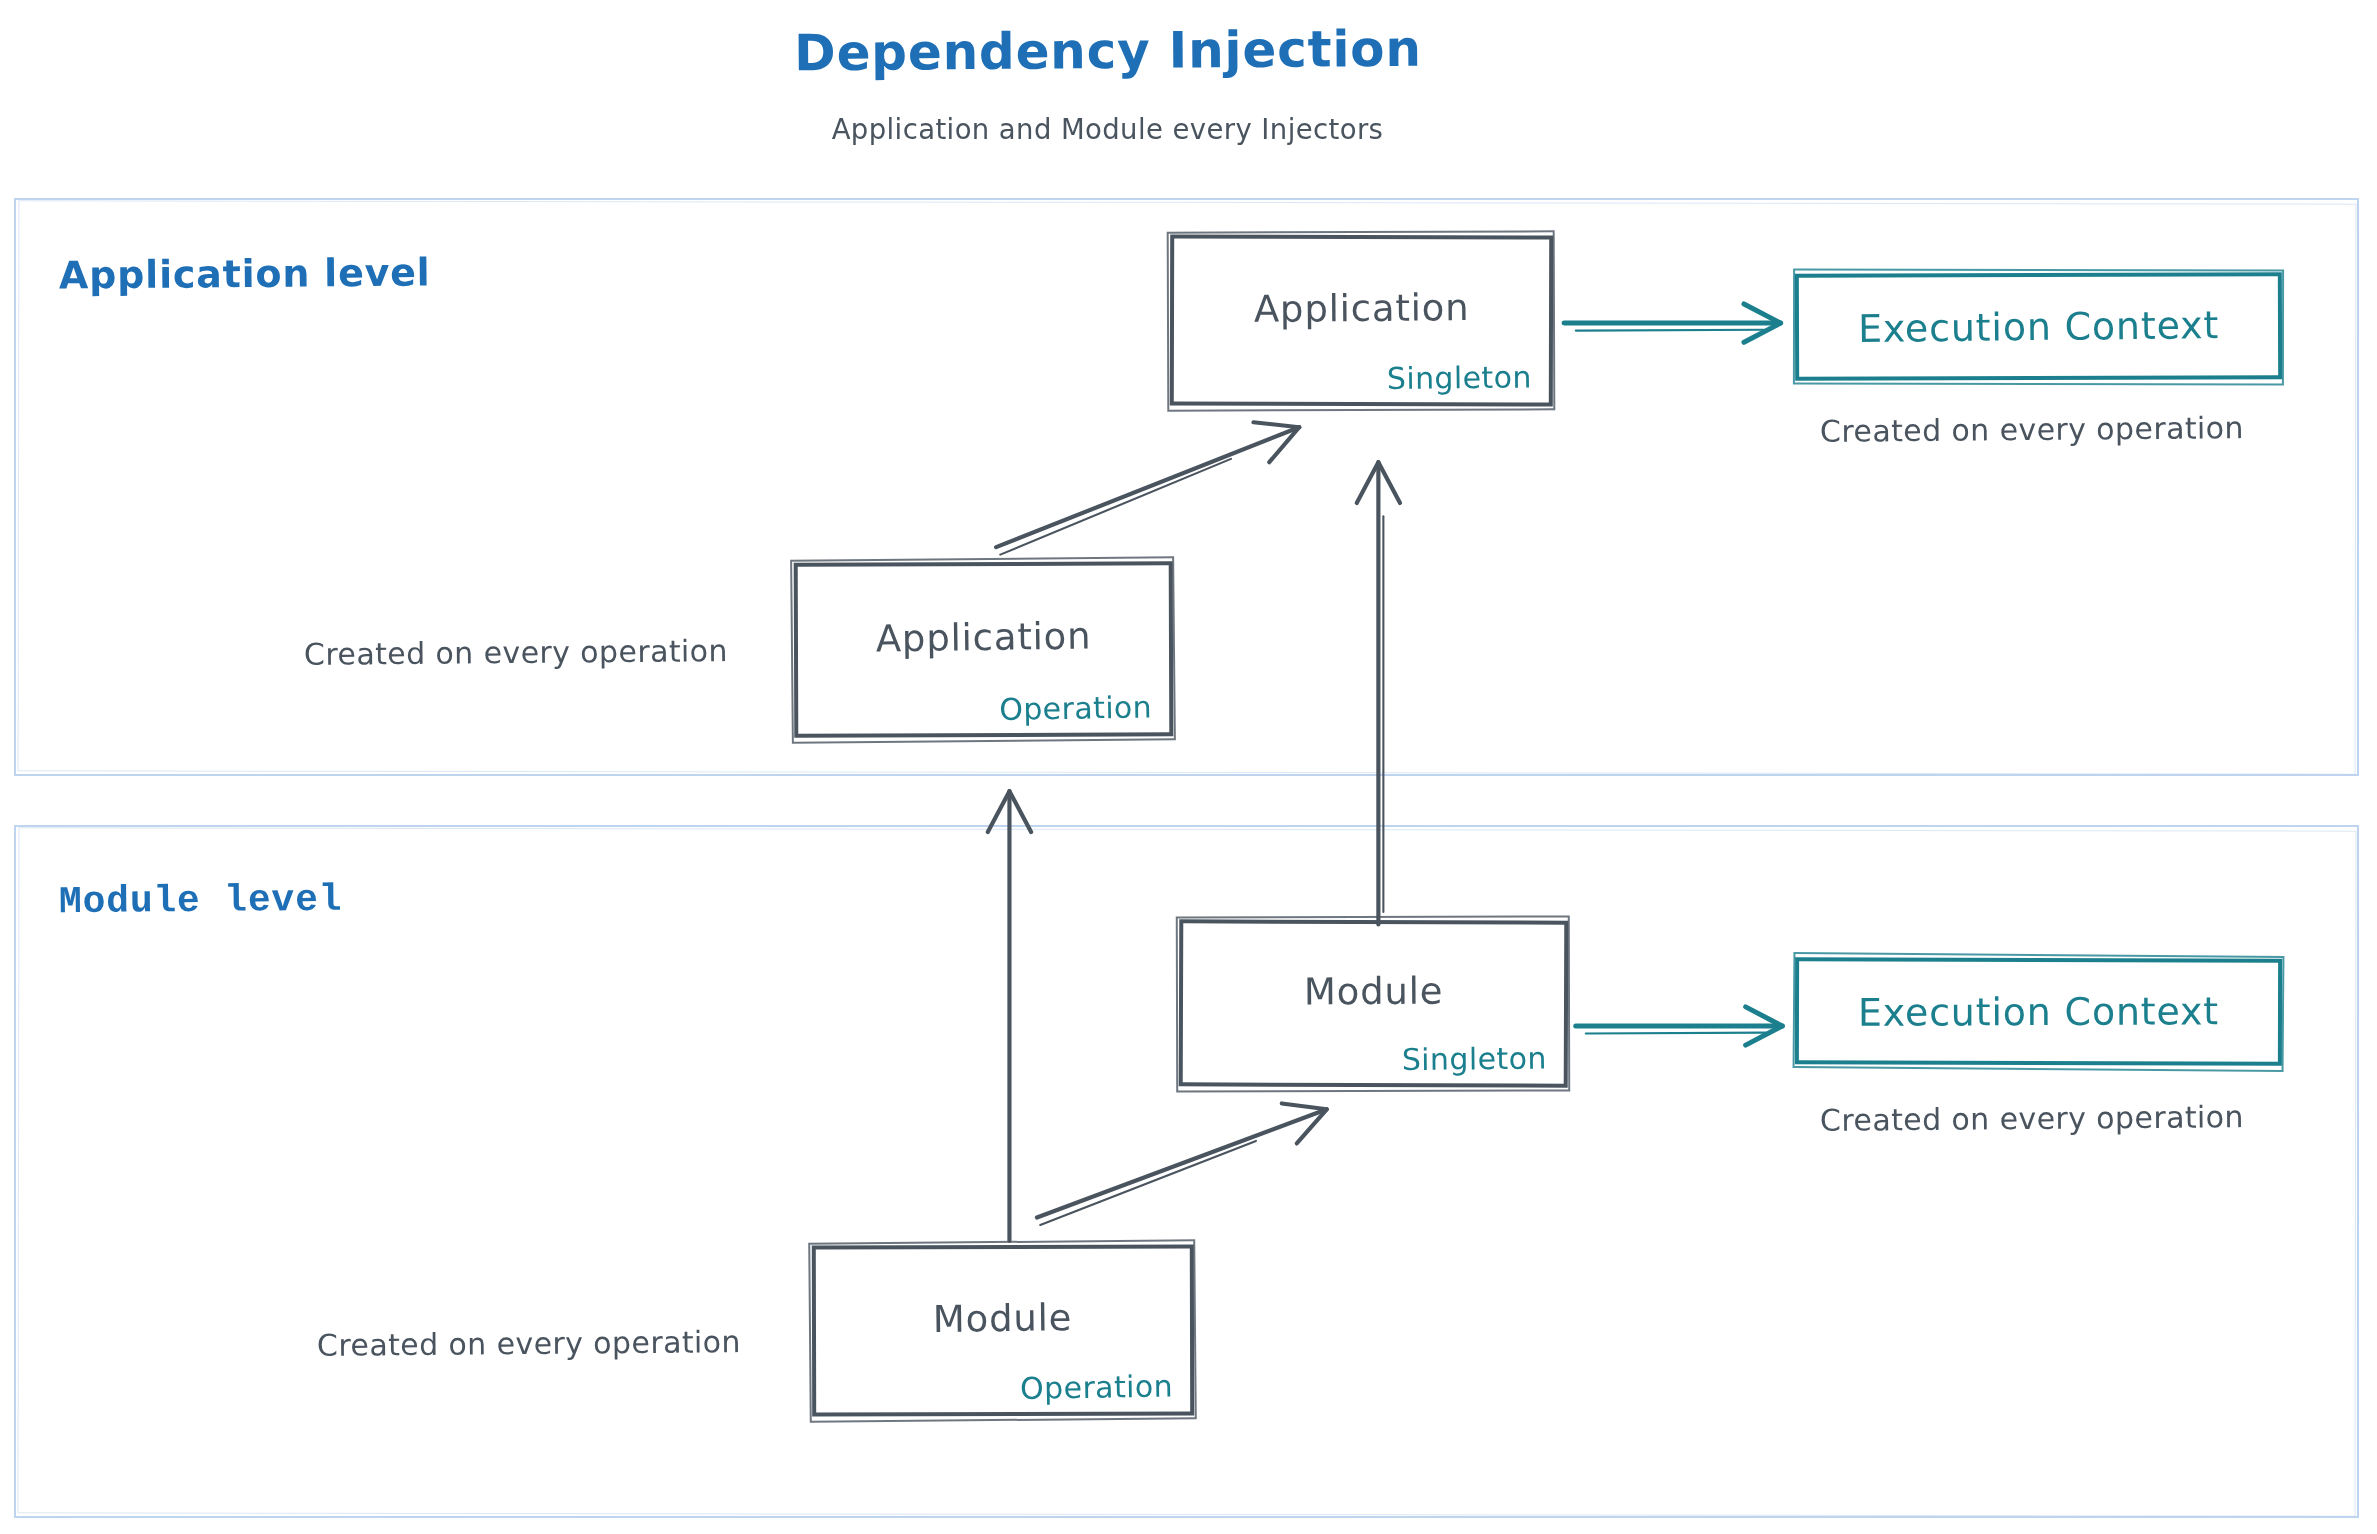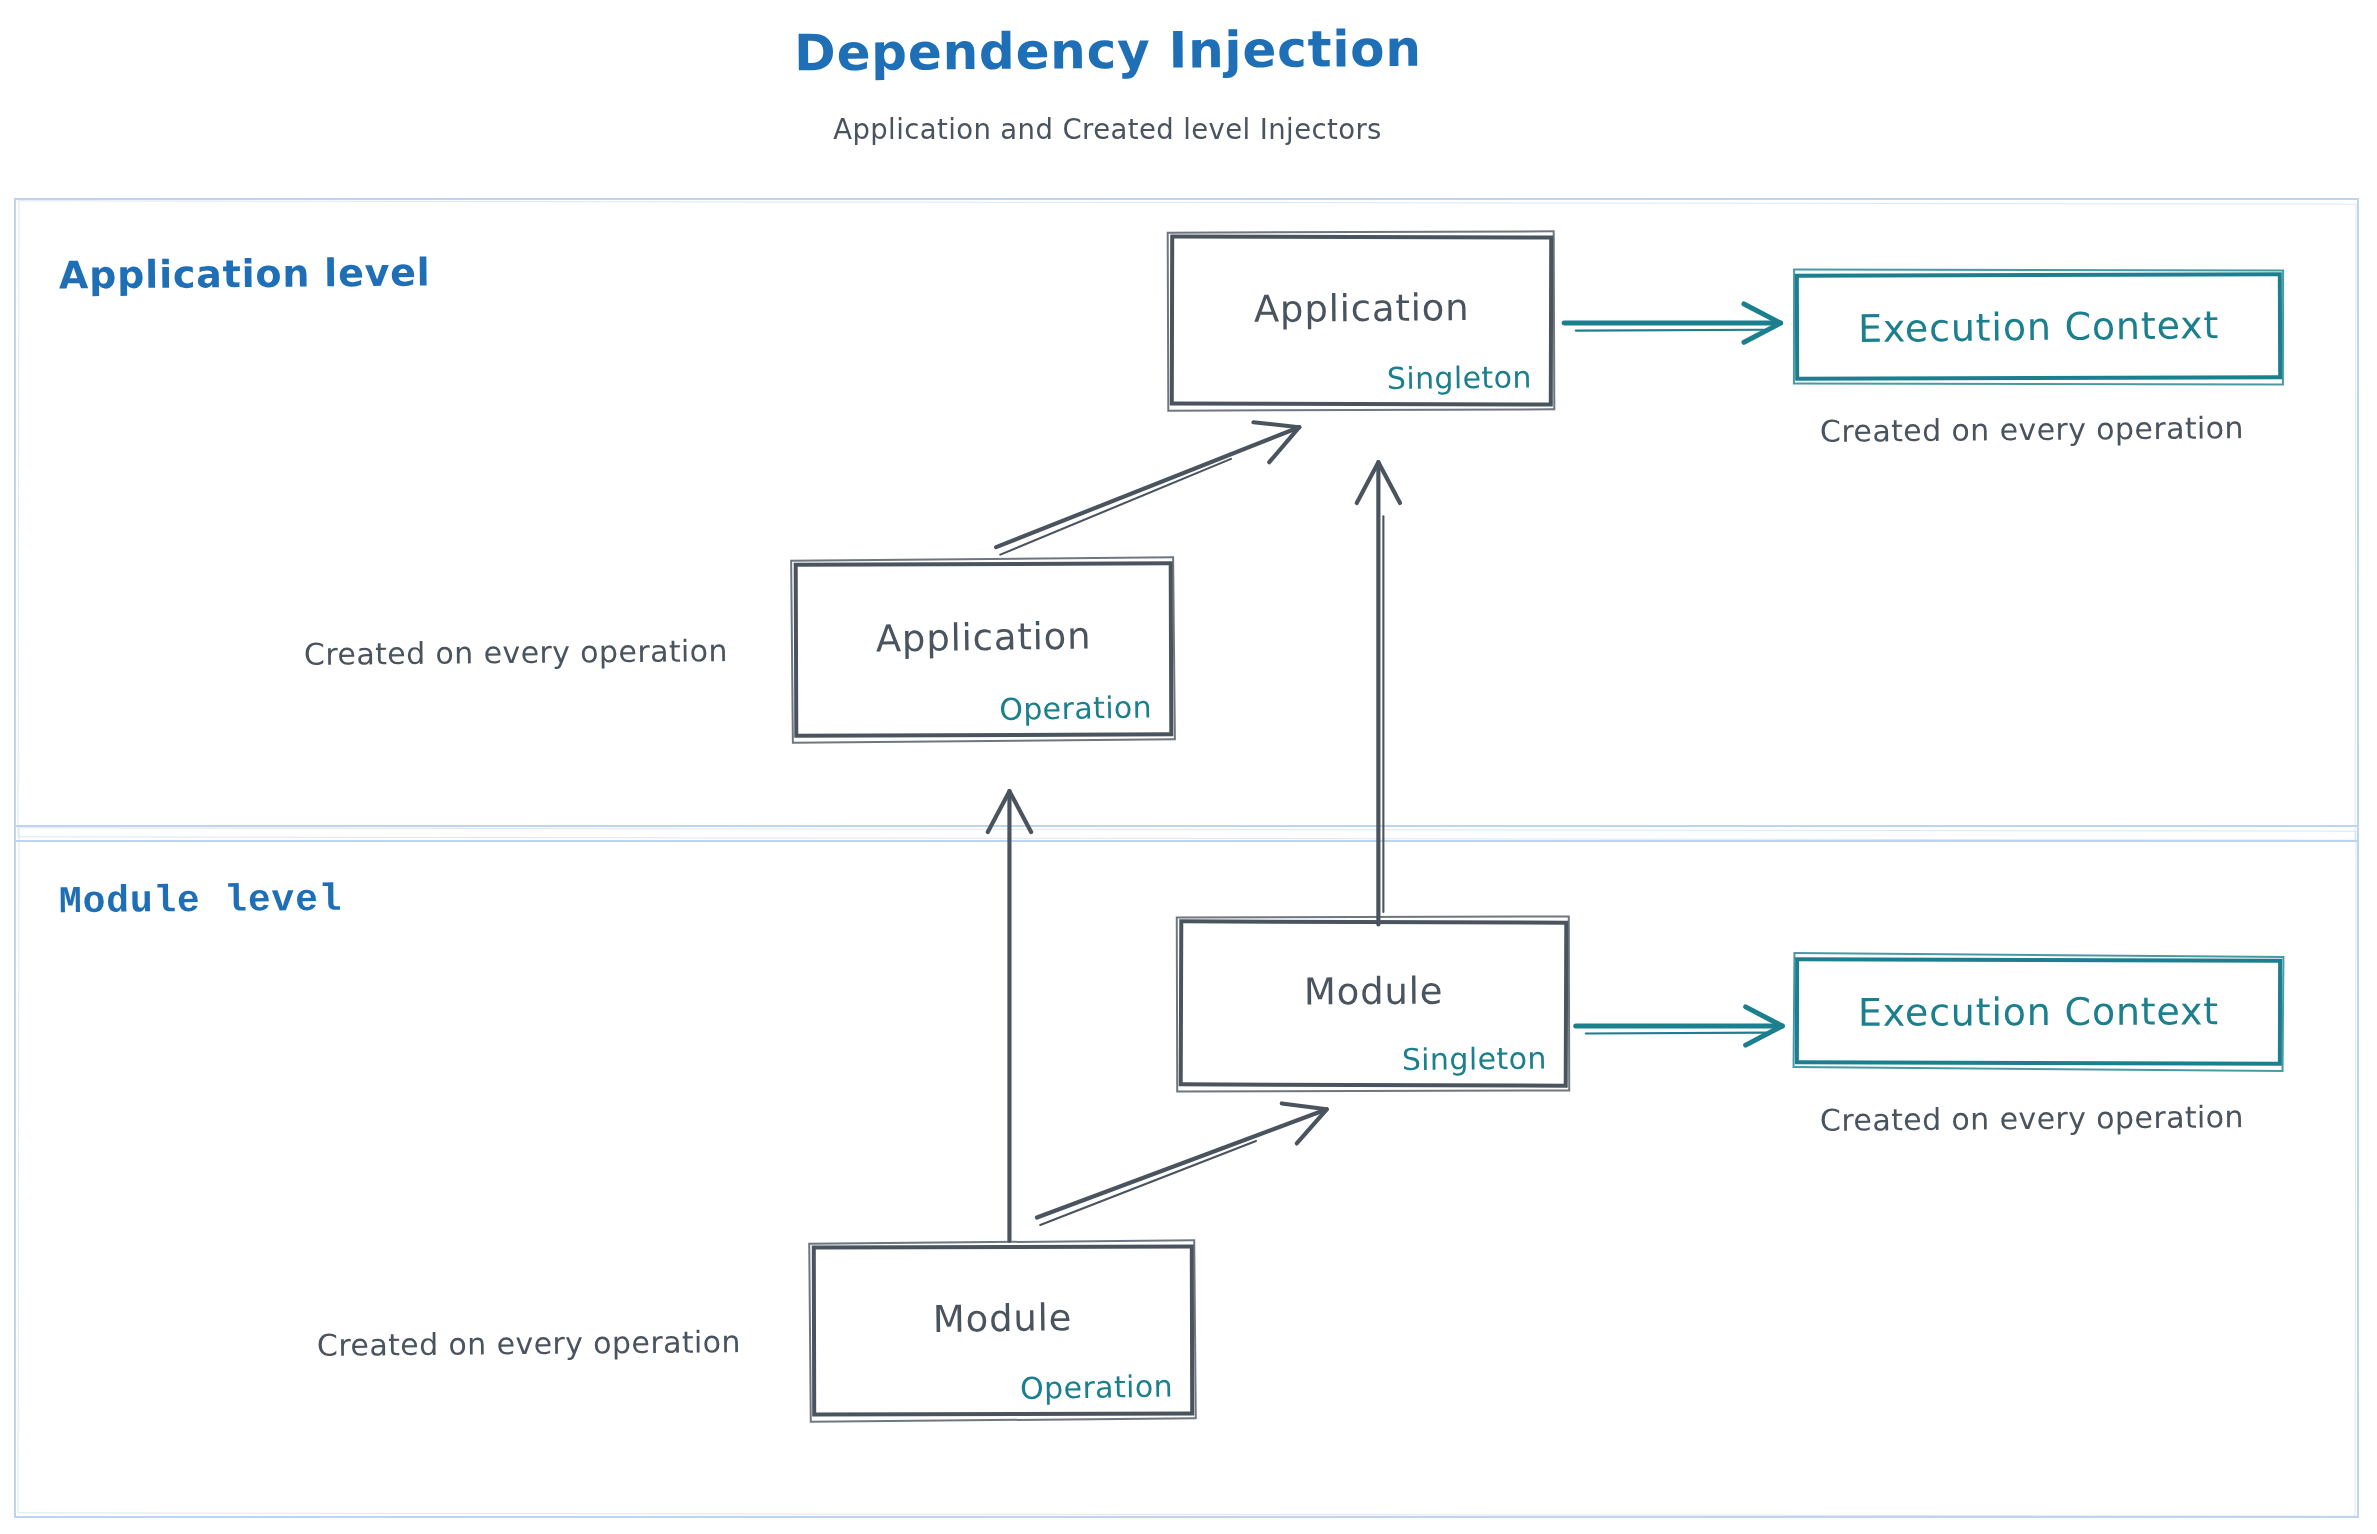--- a/index.html
+++ b/index.html
@@ -13,21 +13,21 @@
   
   .dg-title{position:absolute;left:783px;top:21.7px;width:650px;text-align:center;
     font-size:50px;font-weight:bold;color:var(--blue);letter-spacing:0.8px;transform:rotate(-0.4deg);}
   .dg-subtitle{position:absolute;left:741px;top:113px;width:733px;text-align:center;
     font-size:27.5px;color:var(--slate);letter-spacing:0.4px;}
 
   
   .section{position:absolute;border:2.5px solid var(--container);background:transparent;}
   .section::before{content:'';position:absolute;inset:1.7px;border:1.7px solid var(--container);
     opacity:.55;transform:rotate(0.08deg);pointer-events:none;}
-  .section-app{left:14px;top:198px;width:2345px;height:644px;}
+  .section-app{left:14px;top:198px;width:2345px;height:578px;}
   .section-mod{left:14px;top:825px;width:2345px;height:693px;font-family:Liberation Mono, monospace;}
   .section-label{position:absolute;left:43px;top:52px;font-size:38px;font-weight:bold;
     color:var(--blue);letter-spacing:0.8px;transform:rotate(-0.5deg);}
 
   
   .node{position:absolute;border:4.2px solid var(--slate);background:#fff;
     display:flex;align-items:center;justify-content:center;}
   .node::before{content:'';position:absolute;inset:-8.3px -6.7px -9.2px -6.7px;
     border:2.5px solid var(--slate);opacity:.8;transform:rotate(-0.35deg);pointer-events:none;}
   .node-title{font-size:37px;color:var(--slate);letter-spacing:0.8px;padding-bottom:25px;transform:rotate(-0.6deg);}
@@ -61,21 +61,21 @@
   .arrow-dark{stroke:var(--slate);fill:none;stroke-linecap:round;stroke-linejoin:round;}
   .arrow-teal{stroke:var(--teal);fill:none;stroke-linecap:round;stroke-linejoin:round;}
   .w5{stroke-width:5;} .w6{stroke-width:6;} .w2{stroke-width:2.5;}
 </style>
 </head>
 <body>
 
 <div class="canvas">
 
   <div class="dg-title">Dependency Injection</div>
-  <div class="dg-subtitle">Application and Created level Injectors</div>
+  <div class="dg-subtitle">Application and Module every Injectors</div>
 
   <div class="section section-app">
     <div class="section-label">Application level</div>
   </div>
 
   <div class="section section-mod">
     <div class="section-label">Module level</div>
   </div>
 
   <div class="node node-app-singleton">

